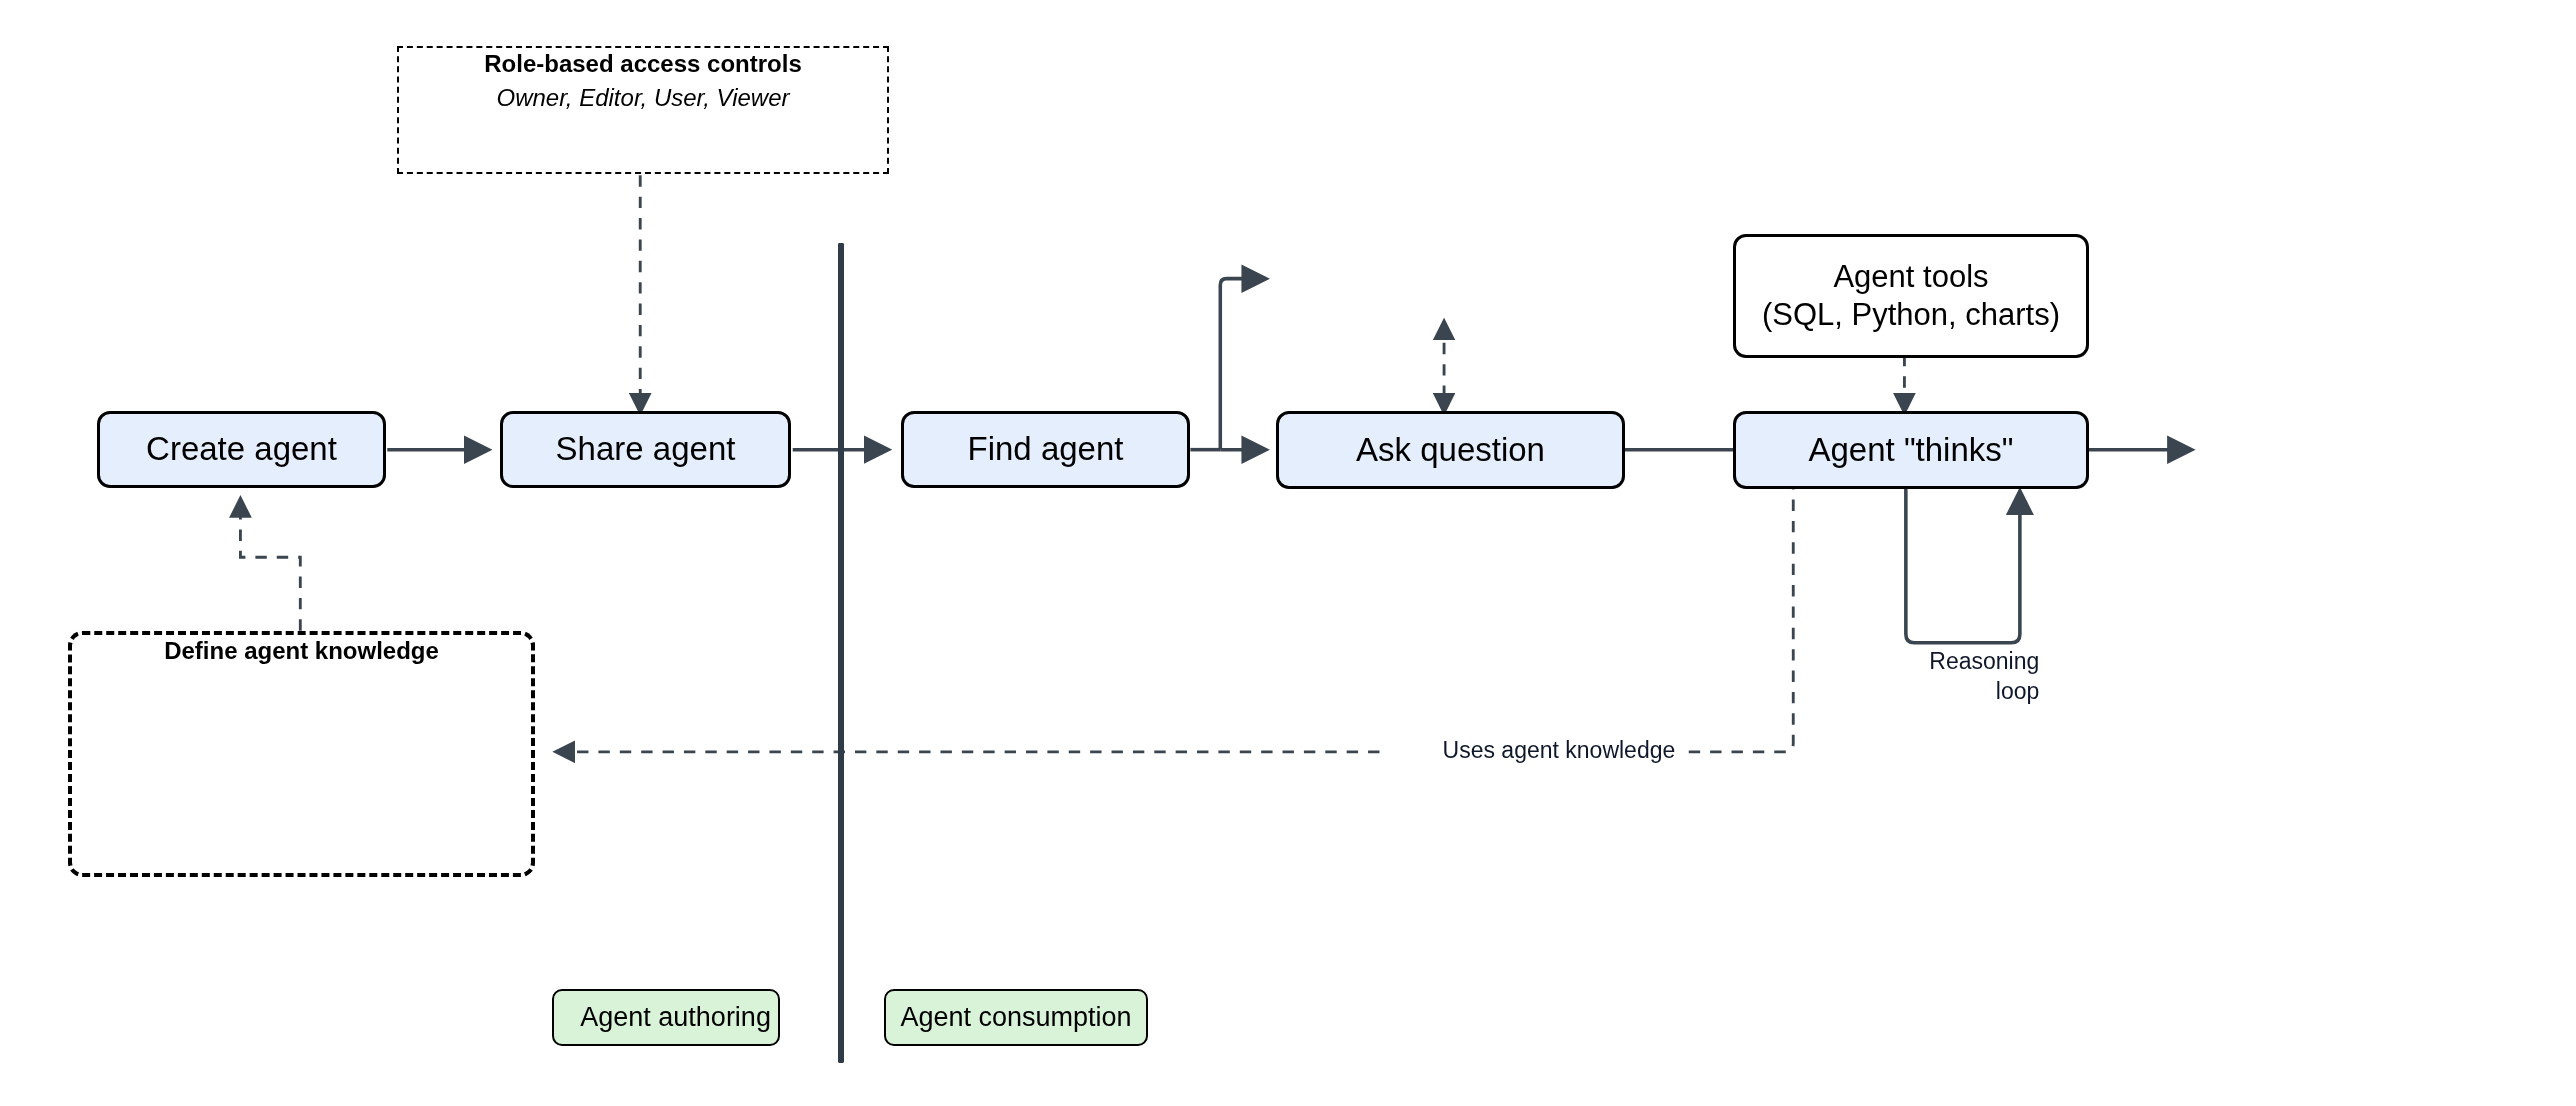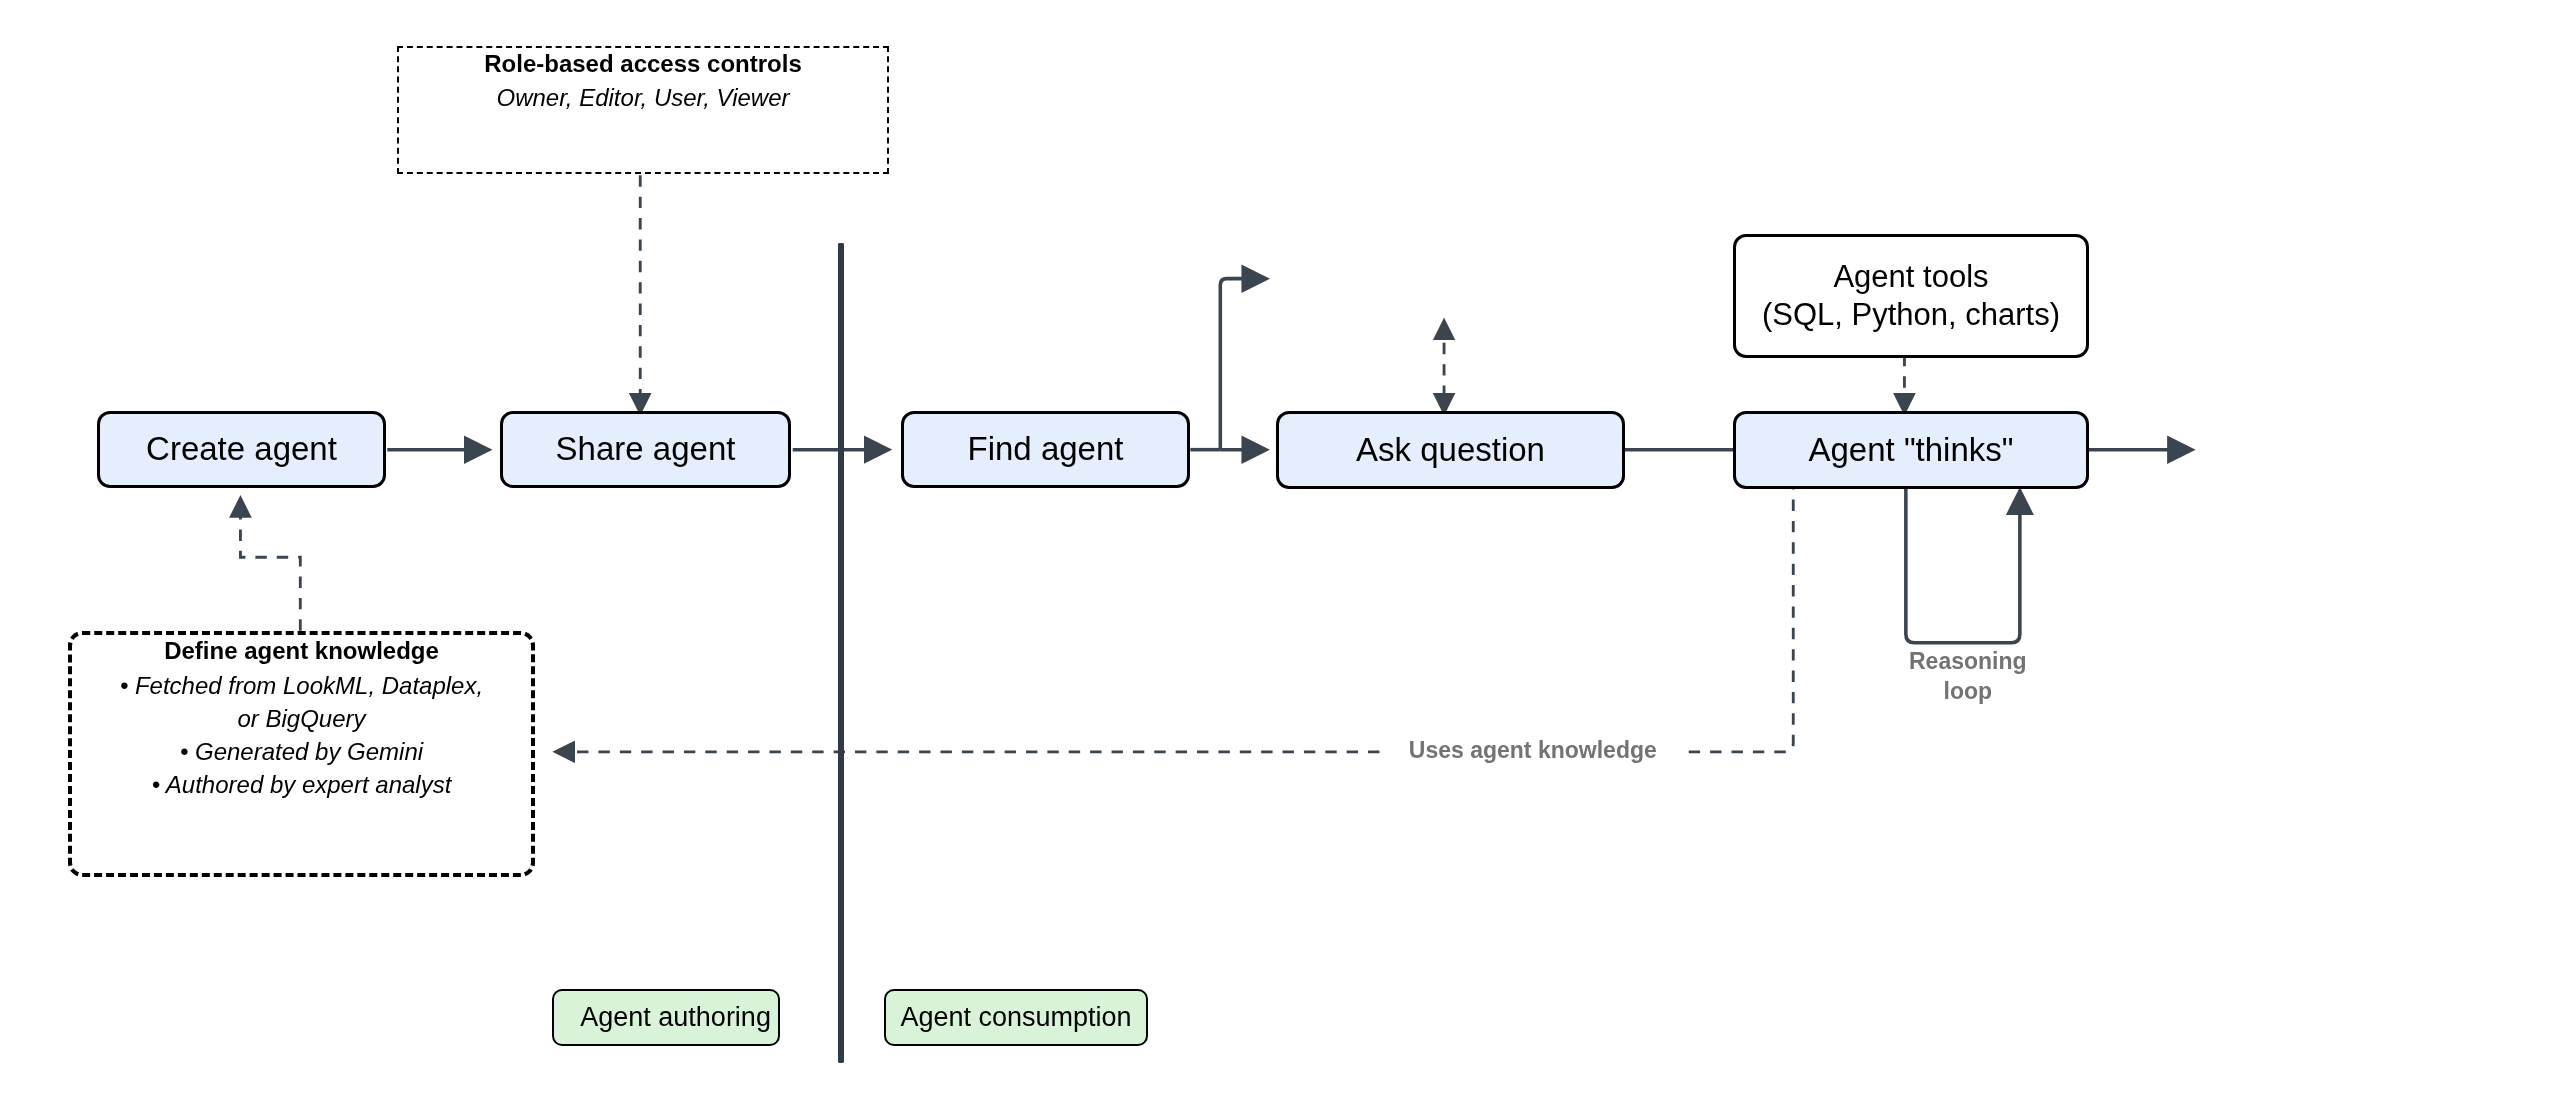--- a/index.html
+++ b/index.html
@@ -89,26 +89,26 @@
   
   #divider{
     position:absolute;
     background:#2f3b47;
     border-radius:1.4px;
   }
 
   
   .wire-label{
     position:absolute;
-    font-weight:bold;
+    font-weight:normal;
     font-size:23px;
     line-height:1.3;
-    color:#737373;
+    color:#0f172a;
     background:#ffffff;
-    text-align:center;
+    text-align:right;
     white-space:pre-line;
     padding:0 4.3px;
   }
 </style>
 </head>
 <body>
 
 <div id="stage">
 
   <svg id="wires" viewBox="0 0 3614 1552">
@@ -156,26 +156,20 @@
 
   <div id="divider" style="left:838px; top:243px; width:6.4px; height:820px;"></div>
 
   <div class="note thin" style="left:397px; top:46px; width:492px; height:128px;">
     <div class="title">Role-based access controls</div>
     <div class="sub">Owner, Editor, User, Viewer</div>
   </div>
 
   <div class="note thick" style="left:68px; top:631px; width:467px; height:246px;">
     <div class="title">Define agent knowledge</div>
-    <ul class="bullets">
-      <li>• Fetched from LookML, Dataplex,
-or BigQuery</li>
-      <li>• Generated by Gemini</li>
-      <li>• Authored by expert analyst</li>
-    </ul>
   </div>
 
   <div class="node blue fs-46" style="left:97px; top:411px; width:289px; height:77px;">
     <span class="label">Create agent</span>
   </div>
 
   <div class="node blue fs-46" style="left:500px; top:411px; width:291px; height:77px;">
     <span class="label">Share agent</span>
   </div>
 

